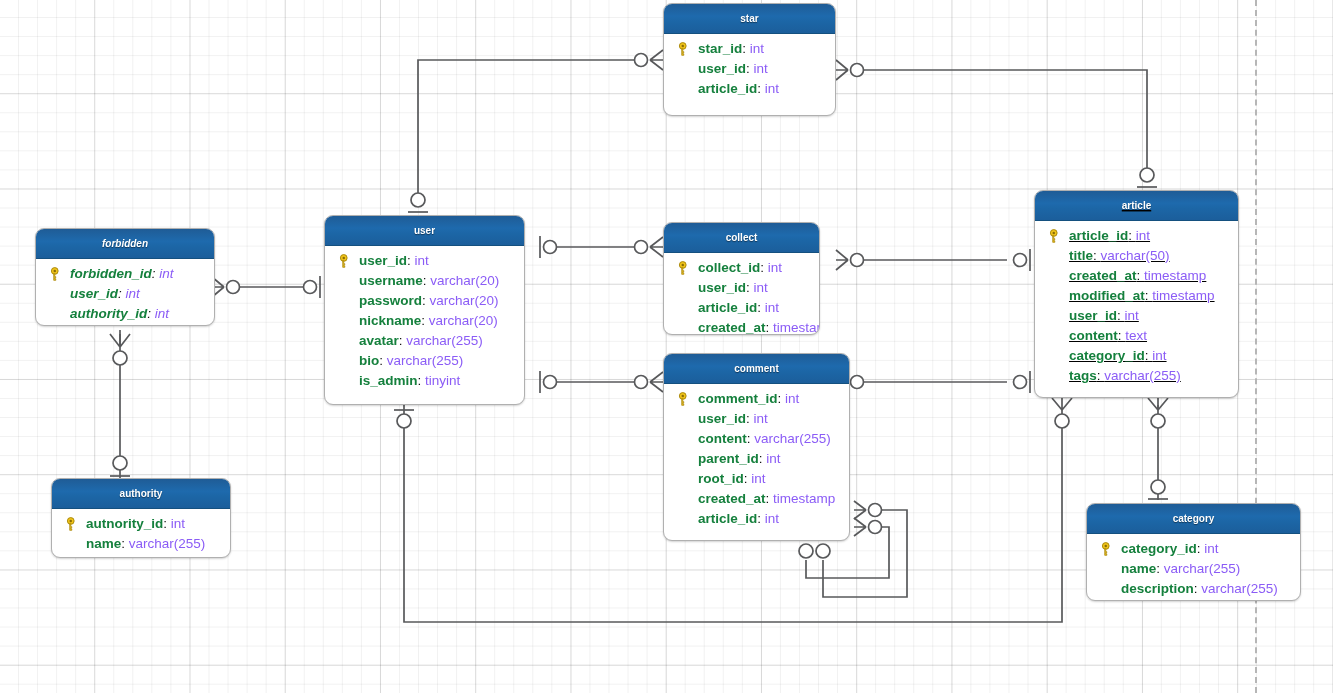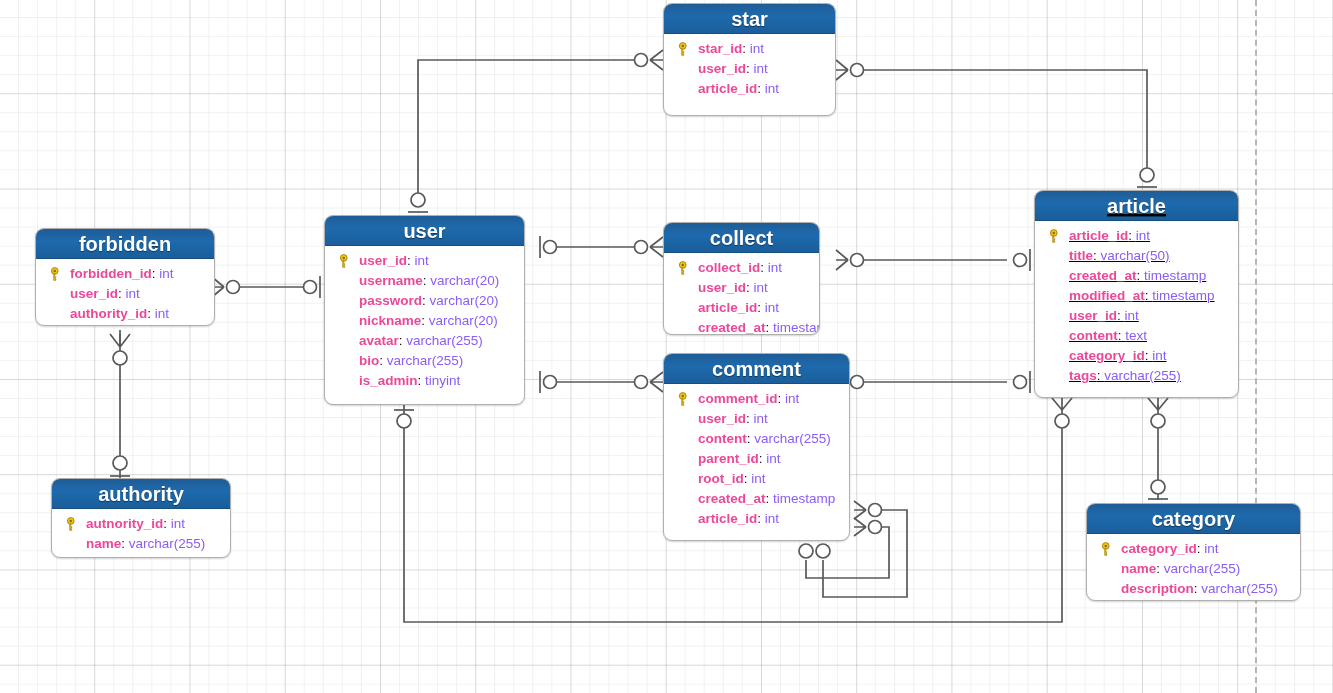--- a/index.html
+++ b/index.html
@@ -38,39 +38,39 @@
     border: 1px solid #b0b0b0;
     border-radius: 9px;
     box-shadow: 0 1px 2px rgba(0,0,0,0.18);
     overflow: hidden;
   }
   .entity-header {
     height: 30px;
     line-height: 30px;
     text-align: center;
     font-weight: bold;
-    font-size: 20px;
+    font-size: 10px;
     color: #ffffff;
     text-shadow: 0 1px 1px rgba(0,0,0,0.45);
     background: linear-gradient(to bottom, #1f5c96 0%, #1e6aad 42%, #1c66a6 60%, #1b5e9b 100%);
     border-bottom: 1px solid #14507f;
   }
   .entity-body {
     padding: 5px 8px 8px 6px;
   }
   .field {
     position: relative;
     display: block;
     white-space: nowrap;
     font-size: 13.5px;
     line-height: 20px;
     padding-left: 28px;
     color: #111111;
   }
-  .field .fname { font-weight: bold; color: #ec4899; }
+  .field .fname { font-weight: bold; color: #15803d; }
   .field .ftype { color: #8b5cf6; font-weight: normal; }
   .field .fcolon { color: #141414; }
 
   .key-icon {
     position: absolute;
     left: 6px;
     top: 3px;
     width: 15px;
     height: 15px;
   }
@@ -263,21 +263,21 @@
           </svg><span class="fname">article_id</span><span class="fcolon">: </span><span class="ftype">int</span></div>
         <div class="field"><span class="fname">title</span><span class="fcolon">: </span><span class="ftype">varchar(50)</span></div>
         <div class="field"><span class="fname">created_at</span><span class="fcolon">: </span><span class="ftype">timestamp</span></div>
         <div class="field"><span class="fname">modified_at</span><span class="fcolon">: </span><span class="ftype">timestamp</span></div>
         <div class="field"><span class="fname">user_id</span><span class="fcolon">: </span><span class="ftype">int</span></div>
         <div class="field"><span class="fname">content</span><span class="fcolon">: </span><span class="ftype">text</span></div>
         <div class="field"><span class="fname">category_id</span><span class="fcolon">: </span><span class="ftype">int</span></div>
         <div class="field"><span class="fname">tags</span><span class="fcolon">: </span><span class="ftype">varchar(255)</span></div>
       </div>
     </div>
-    <div class="entity" style="left: 35px; top: 228px; width: 180px; height: 98px;">
+    <div class="entity" style="left: 35px; top: 228px; width: 180px; height: 98px; font-style: italic;">
       <div class="entity-header">forbidden</div>
       <div class="entity-body">
         <div class="field"><svg class="key-icon" viewBox="0 0 16 16" xmlns="http://www.w3.org/2000/svg">
             <circle cx="7.2" cy="4.2" r="3.6" fill="#f0c419" stroke="#a8860b" stroke-width="1"></circle>
             <circle cx="7.2" cy="4.2" r="1.3" fill="#8a6c06"></circle>
             <path d="M6.1 7.0 L6.1 14.2 L8.3 14.2 L8.3 12.6 L7.2 12.6 L7.2 11.5 L8.3 11.5 L8.3 10.3 L7.2 10.3 L7.2 7.0 Z" fill="#f0c419" stroke="#a8860b" stroke-width="0.8" stroke-linejoin="round"></path>
           </svg><span class="fname">forbidden_id</span><span class="fcolon">: </span><span class="ftype">int</span></div>
         <div class="field"><span class="fname">user_id</span><span class="fcolon">: </span><span class="ftype">int</span></div>
         <div class="field"><span class="fname">authority_id</span><span class="fcolon">: </span><span class="ftype">int</span></div>
       </div>

